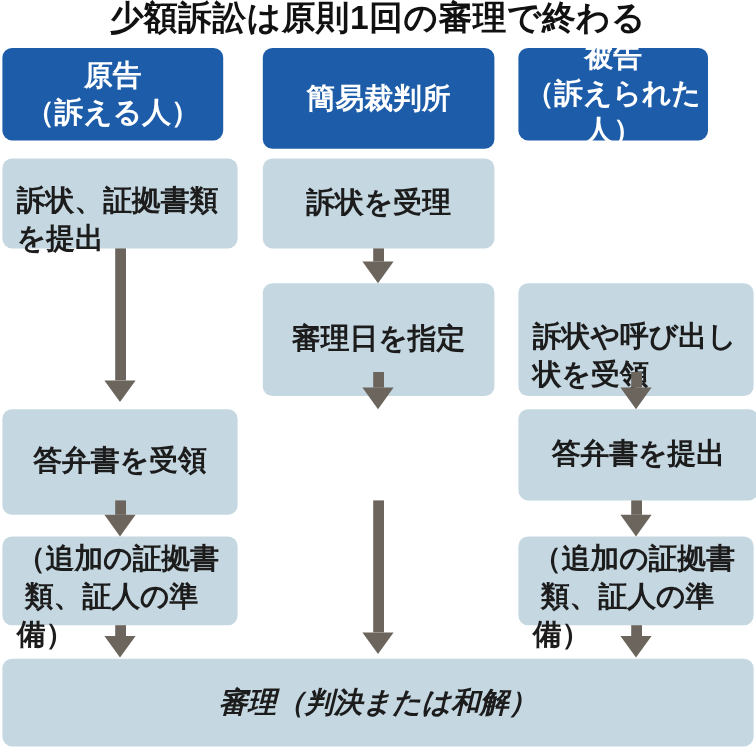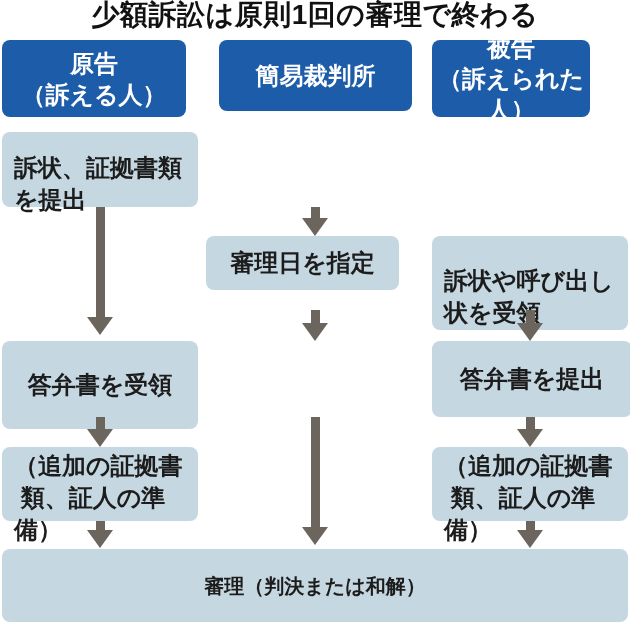--- a/index.html
+++ b/index.html
@@ -26,21 +26,21 @@
     position:absolute;display:flex;align-items:center;justify-content:center;
     background:var(--box-bg);border-radius:8px;
     font-size:24px;line-height:32px;
   }
   .node span{white-space:pre-wrap;text-align:center;display:block;width:100%;}
   .node.ml span{text-align:left;padding:0 8px 0 12px;margin-top:28px;}
   .hdr{
     background:var(--header-bg);color:var(--header-text);
     font-size:24px;line-height:31px;
   }
-  .final{font-size:20px;}
+  .final{font-size:24px;font-style:italic;}
   .arrow{
     position:absolute;width:26px;display:flex;flex-direction:column;align-items:center;
   }
   .arrow .shaft{width:9px;flex:1 1 auto;background:var(--arrow);}
   .arrow .head{
     width:0;height:0;flex:0 0 auto;
     border-left:13px solid transparent;border-right:13px solid transparent;
     border-top:18px solid var(--arrow);
   }
 </style>
@@ -48,34 +48,37 @@
 <body>
 
 <div class="stage">
 
   <h1 class="title">少額訴訟は原則1回の審理で終わる</h1>
 
   <div class="node hdr" style="left:2px;top:40px;width:184px;height:77px">
     <span>原告
 （訴える人）</span>
   </div>
-  <div class="node hdr" style="left:219px;top:40px;width:193px;height:71px">
+  <div class="node hdr" style="left:219px;top:40px;width:193px;height:84px">
     <span>簡易裁判所</span>
   </div>
   <div class="node hdr" style="left:432px;top:40px;width:158px;height:77px">
     <span>被告
 （訴えられた人）</span>
   </div>
 
   <div class="node ml" style="left:2px;top:132px;width:196px;height:75px">
     <span>訴状、証拠書類
 を提出</span>
   </div>
+  <div class="node" style="left:219px;top:132px;width:193px;height:75px">
+    <span>訴状を受理</span>
+  </div>
 
-  <div class="node" style="left:206px;top:236px;width:193px;height:54px">
+  <div class="node" style="left:219px;top:236px;width:193px;height:94px">
     <span>審理日を指定</span>
   </div>
   <div class="node ml" style="left:432px;top:236px;width:196px;height:94px">
     <span>訴状や呼び出し
 状を受領</span>
   </div>
 
   <div class="node" style="left:2px;top:341px;width:196px;height:88px">
     <span>答弁書を受領</span>
   </div>

